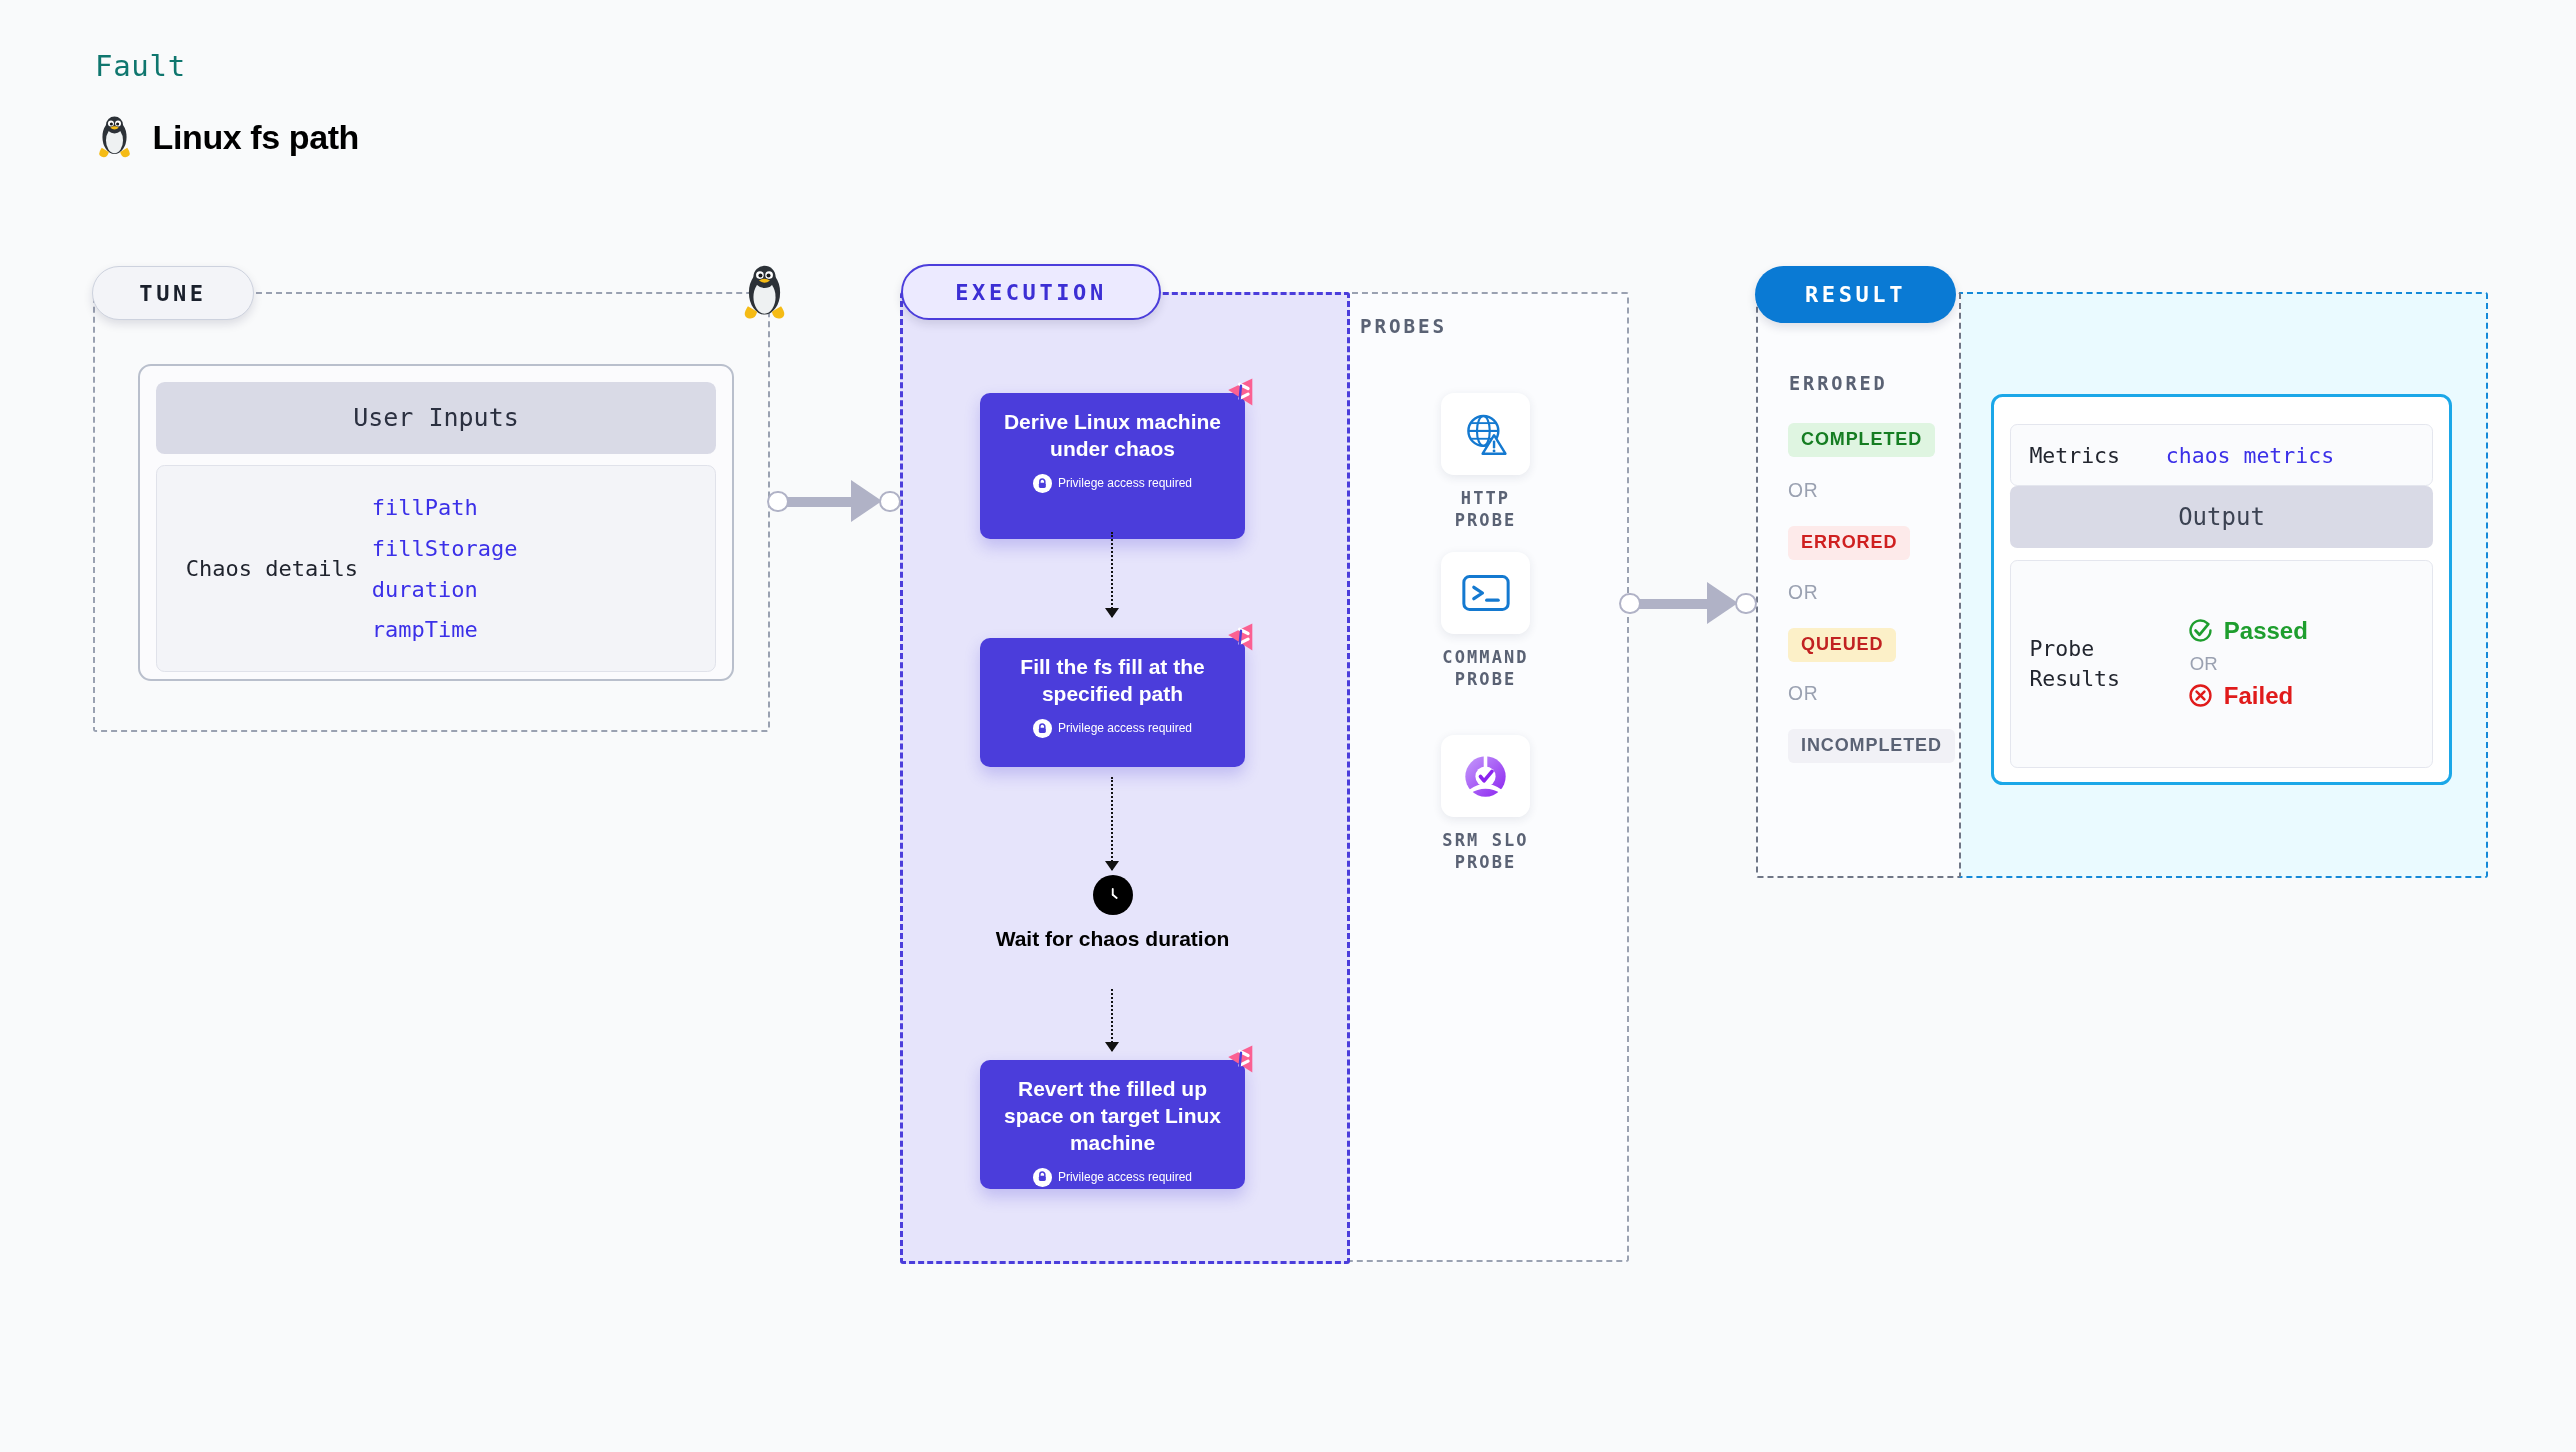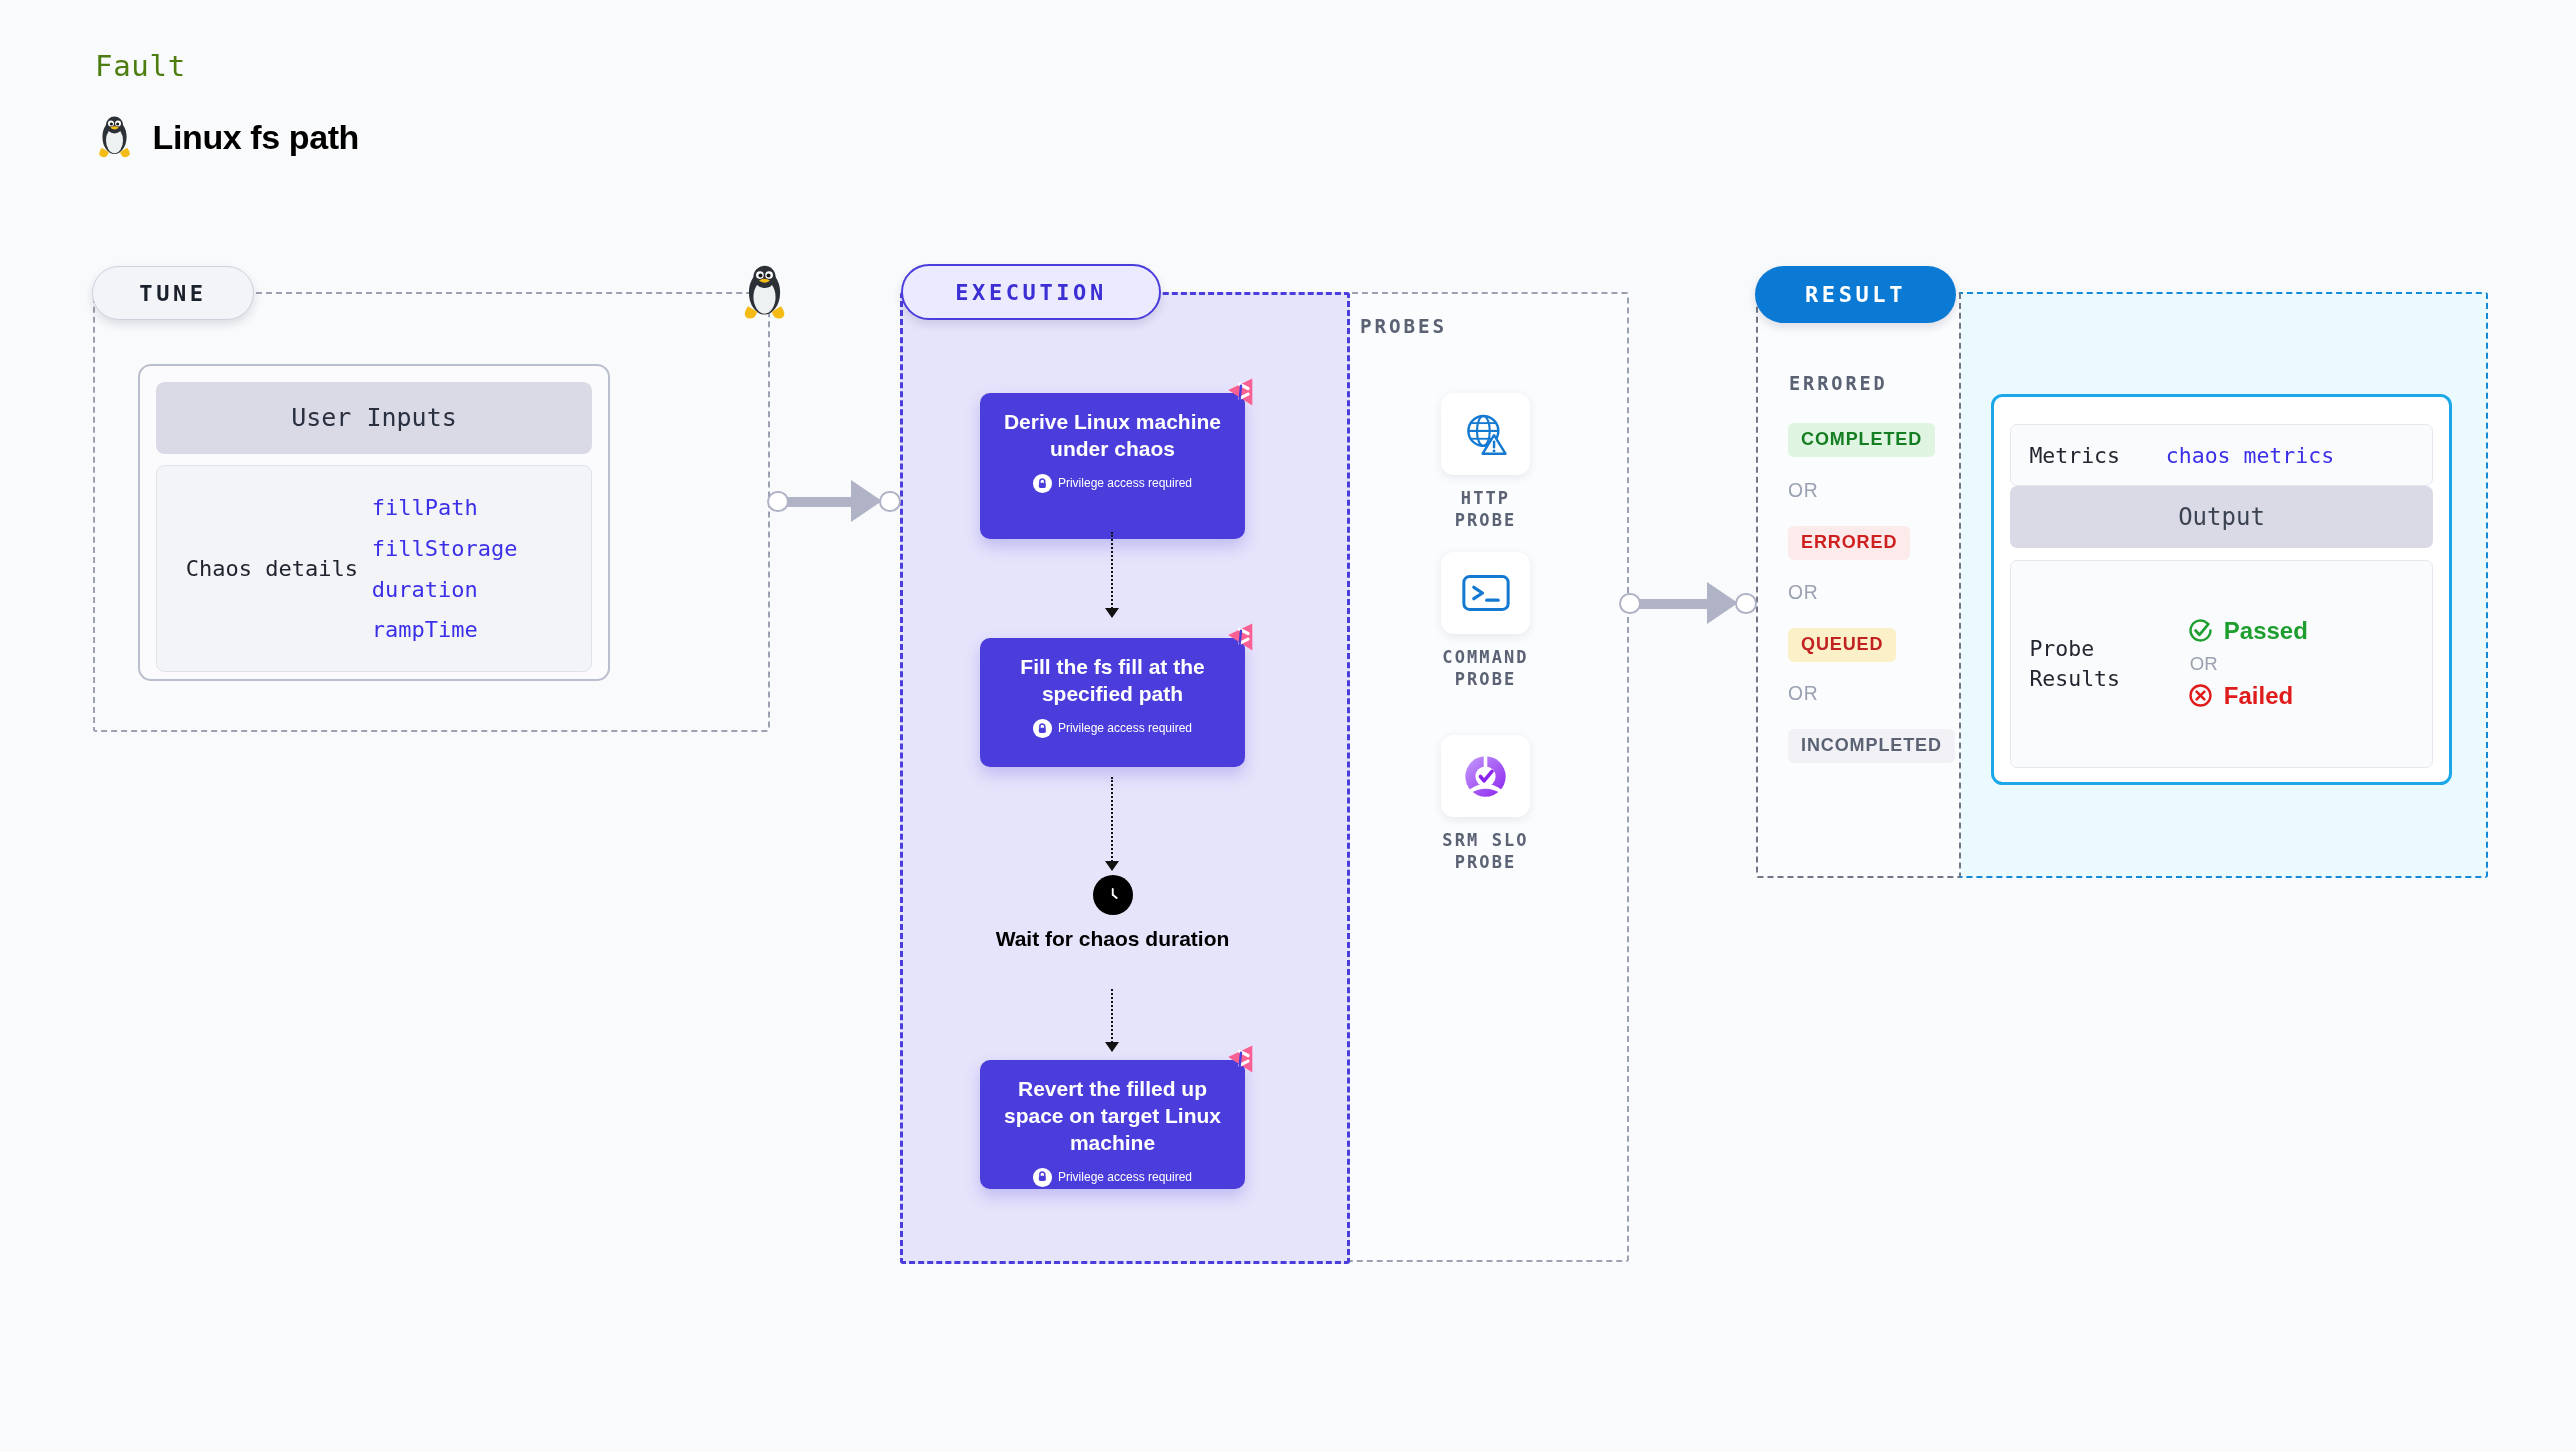--- a/index.html
+++ b/index.html
@@ -7,21 +7,21 @@
     width:2576px;height:1452px;
     background:#f9fafb;
     font-family:"Liberation Sans",sans-serif;
     position:relative;overflow:hidden;
   }
 
   
   #header{position:absolute;left:95px;top:49px;}
   #fault-label{
     font-family:"DejaVu Sans Mono","Liberation Mono",monospace;
-    font-size:29px;color:#4d7c0f;letter-spacing:0.7px;
+    font-size:29px;color:#0f766e;letter-spacing:0.7px;
   }
   #title-row{display:flex;align-items:center;gap:18.6px;margin-top:31.5px;}
   #fault-title{font-size:34px;font-weight:700;color:#000;letter-spacing:-0.4px;}
 
   
   .stage-pill{
     position:absolute;z-index:30;
     display:flex;align-items:center;justify-content:center;
     border-radius:716px;
     font-family:"DejaVu Sans Mono","Liberation Mono",monospace;
@@ -32,21 +32,21 @@
   
   #tune-pill{
     left:92px;top:266px;width:160px;height:52px;
     background:#f3f4f8;border:1.4px solid #cdd2de;color:#1a202c;font-size:22px;
   }
   #tune-panel{
     position:absolute;left:93px;top:292px;width:673px;height:436px;
     border:2.1px dashed #9aa1b1;border-radius:2.9px;background:transparent;
   }
   #tune-card{
-    position:absolute;left:138px;top:364px;width:472px;height:317px;
+    position:absolute;left:138px;top:364px;width:596px;height:317px;
     background:#fbfbfd;border:2.9px solid #b9bfcc;border-radius:13px;
     box-sizing:border-box;padding:15.8px;
   }
   #user-inputs-header{
     height:72px;background:#d9dae6;border-radius:8.6px;
     display:flex;align-items:center;justify-content:center;
     font-family:"DejaVu Sans Mono","Liberation Mono",monospace;
     font-size:25px;color:#2b3040;
   }
   #chaos-details-row{

